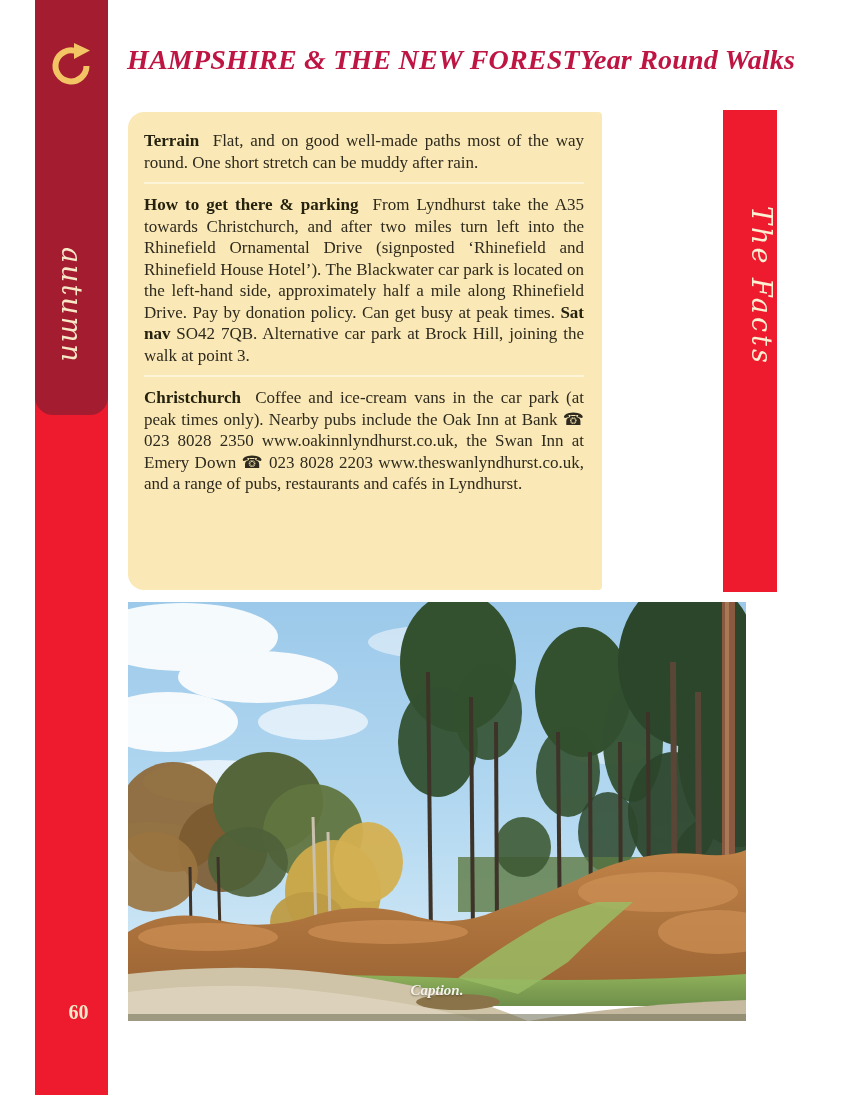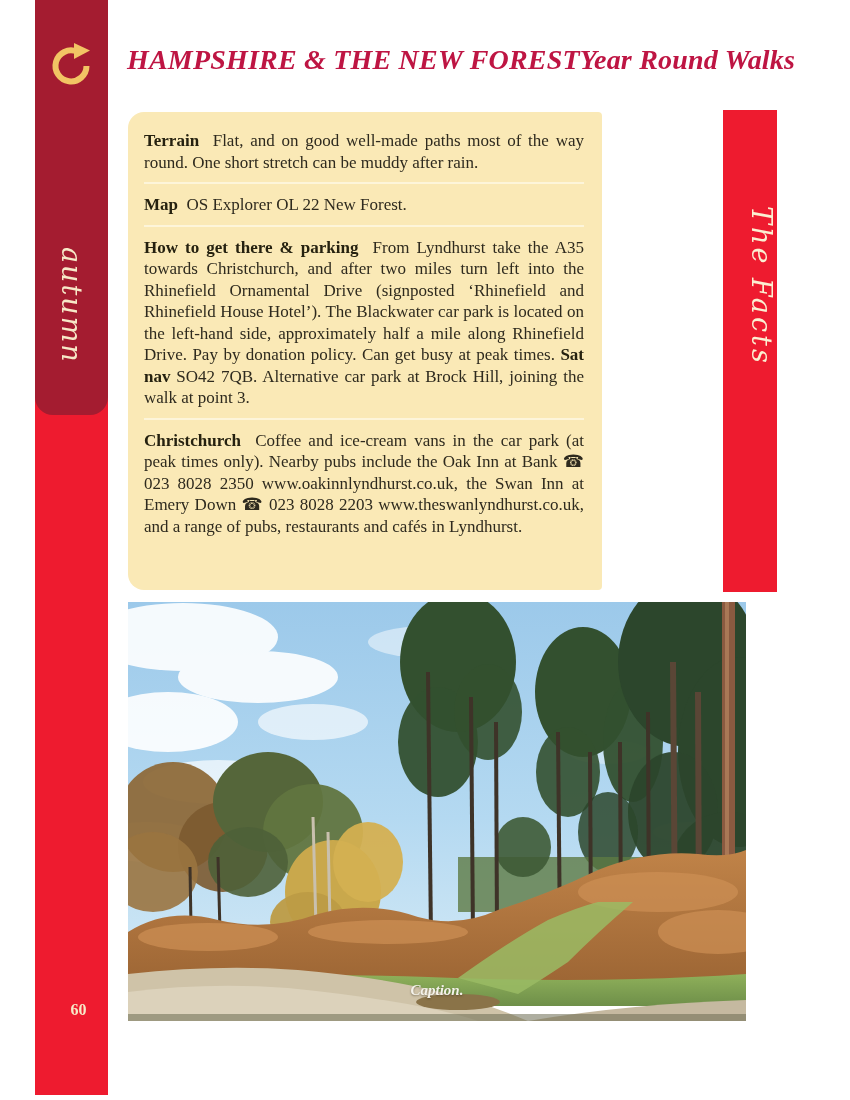--- a/index.html
+++ b/index.html
@@ -19,21 +19,21 @@
   .spine-bright{position:absolute;left:35px;top:395px;width:73px;height:700px;background:var(--bright-red);}
   .spine-dark{position:absolute;left:35px;top:0;width:73px;height:415px;background:var(--dark-red);
               border-radius:0 0 18px 18px;}
   .rotate-icon-wrap{position:absolute;left:13px;top:33px;width:48px;height:56px;}
   .season-vtext{position:absolute;left:0;top:215px;width:73px;height:180px;
                 display:flex;align-items:center;justify-content:center;
                 writing-mode:vertical-rl;
                 font-family:"DejaVu Serif",serif;font-style:italic;font-size:27px;
                 color:var(--cream-text);letter-spacing:2px;}
   .page-number{position:absolute;left:35px;top:1001px;width:73px;text-align:center;
-               padding-left:14px;color:var(--cream-text);font-size:16px;font-weight:bold;}
+               padding-left:14px;color:var(--cream-text);font-size:20px;font-weight:bold;}
 
   
   .page-title{position:absolute;left:127px;top:44px;width:640px;white-space:nowrap;
               font-style:italic;font-weight:bold;color:var(--title-red);font-size:28px;
               letter-spacing:.2px;}
   .page-title .sub{}
 
   
   .facts-box{position:absolute;left:128px;top:112px;width:474px;height:478px;
              background:var(--cream);border-radius:16px 4px 4px 16px;
@@ -70,21 +70,20 @@
     </svg>
   </div>
   <div class="season-vtext">autumn</div>
 </div>
 <div class="page-number">60</div>
 
 <div class="page-title"><span>HAMPSHIRE &amp; THE NEW FOREST</span><span class="sub">Year Round Walks</span></div>
 
 <div class="facts-box" id="facts-box">
     <div class="facts-section"><b>Terrain</b><span>&nbsp; Flat, and on good well-made paths most of the way round. One short stretch can be muddy after rain.</span></div>
-    <div class="facts-section"><b>Map</b><span>&nbsp; OS Explorer OL 22 New Forest.</span></div>
     <div class="facts-section"><b>How to get there &amp; parking</b><span>&nbsp; From Lyndhurst take the A35 towards Christchurch, and after two miles turn left into the Rhinefield Ornamental Drive (signposted ‘Rhinefield and Rhinefield House Hotel’). The Blackwater car park is located on the left-hand side, approximately half a mile along Rhinefield Drive. Pay by donation policy. Can get busy at peak times. </span><b>Sat nav</b><span> SO42 7QB. Alternative car park at Brock Hill, joining the walk at point 3.</span></div>
     <div class="facts-section"><b>Christchurch</b><span>&nbsp; Coffee and ice-cream vans in the car park (at peak times only). Nearby pubs include the Oak Inn at Bank ☎ 023 8028 2350 www.oakinnlyndhurst.co.uk, the Swan Inn at Emery Down ☎ 023 8028 2203 www.theswanlyndhurst.co.uk, and a range of pubs, restaurants and cafés in Lyndhurst.</span></div>
   </div>
 <div class="facts-tab">
   <div class="facts-tab-label">The Facts</div>
 </div>
 
 <div class="photo">
   <svg width="618" height="419" viewBox="0 0 618 419" preserveAspectRatio="none">
     <defs>

